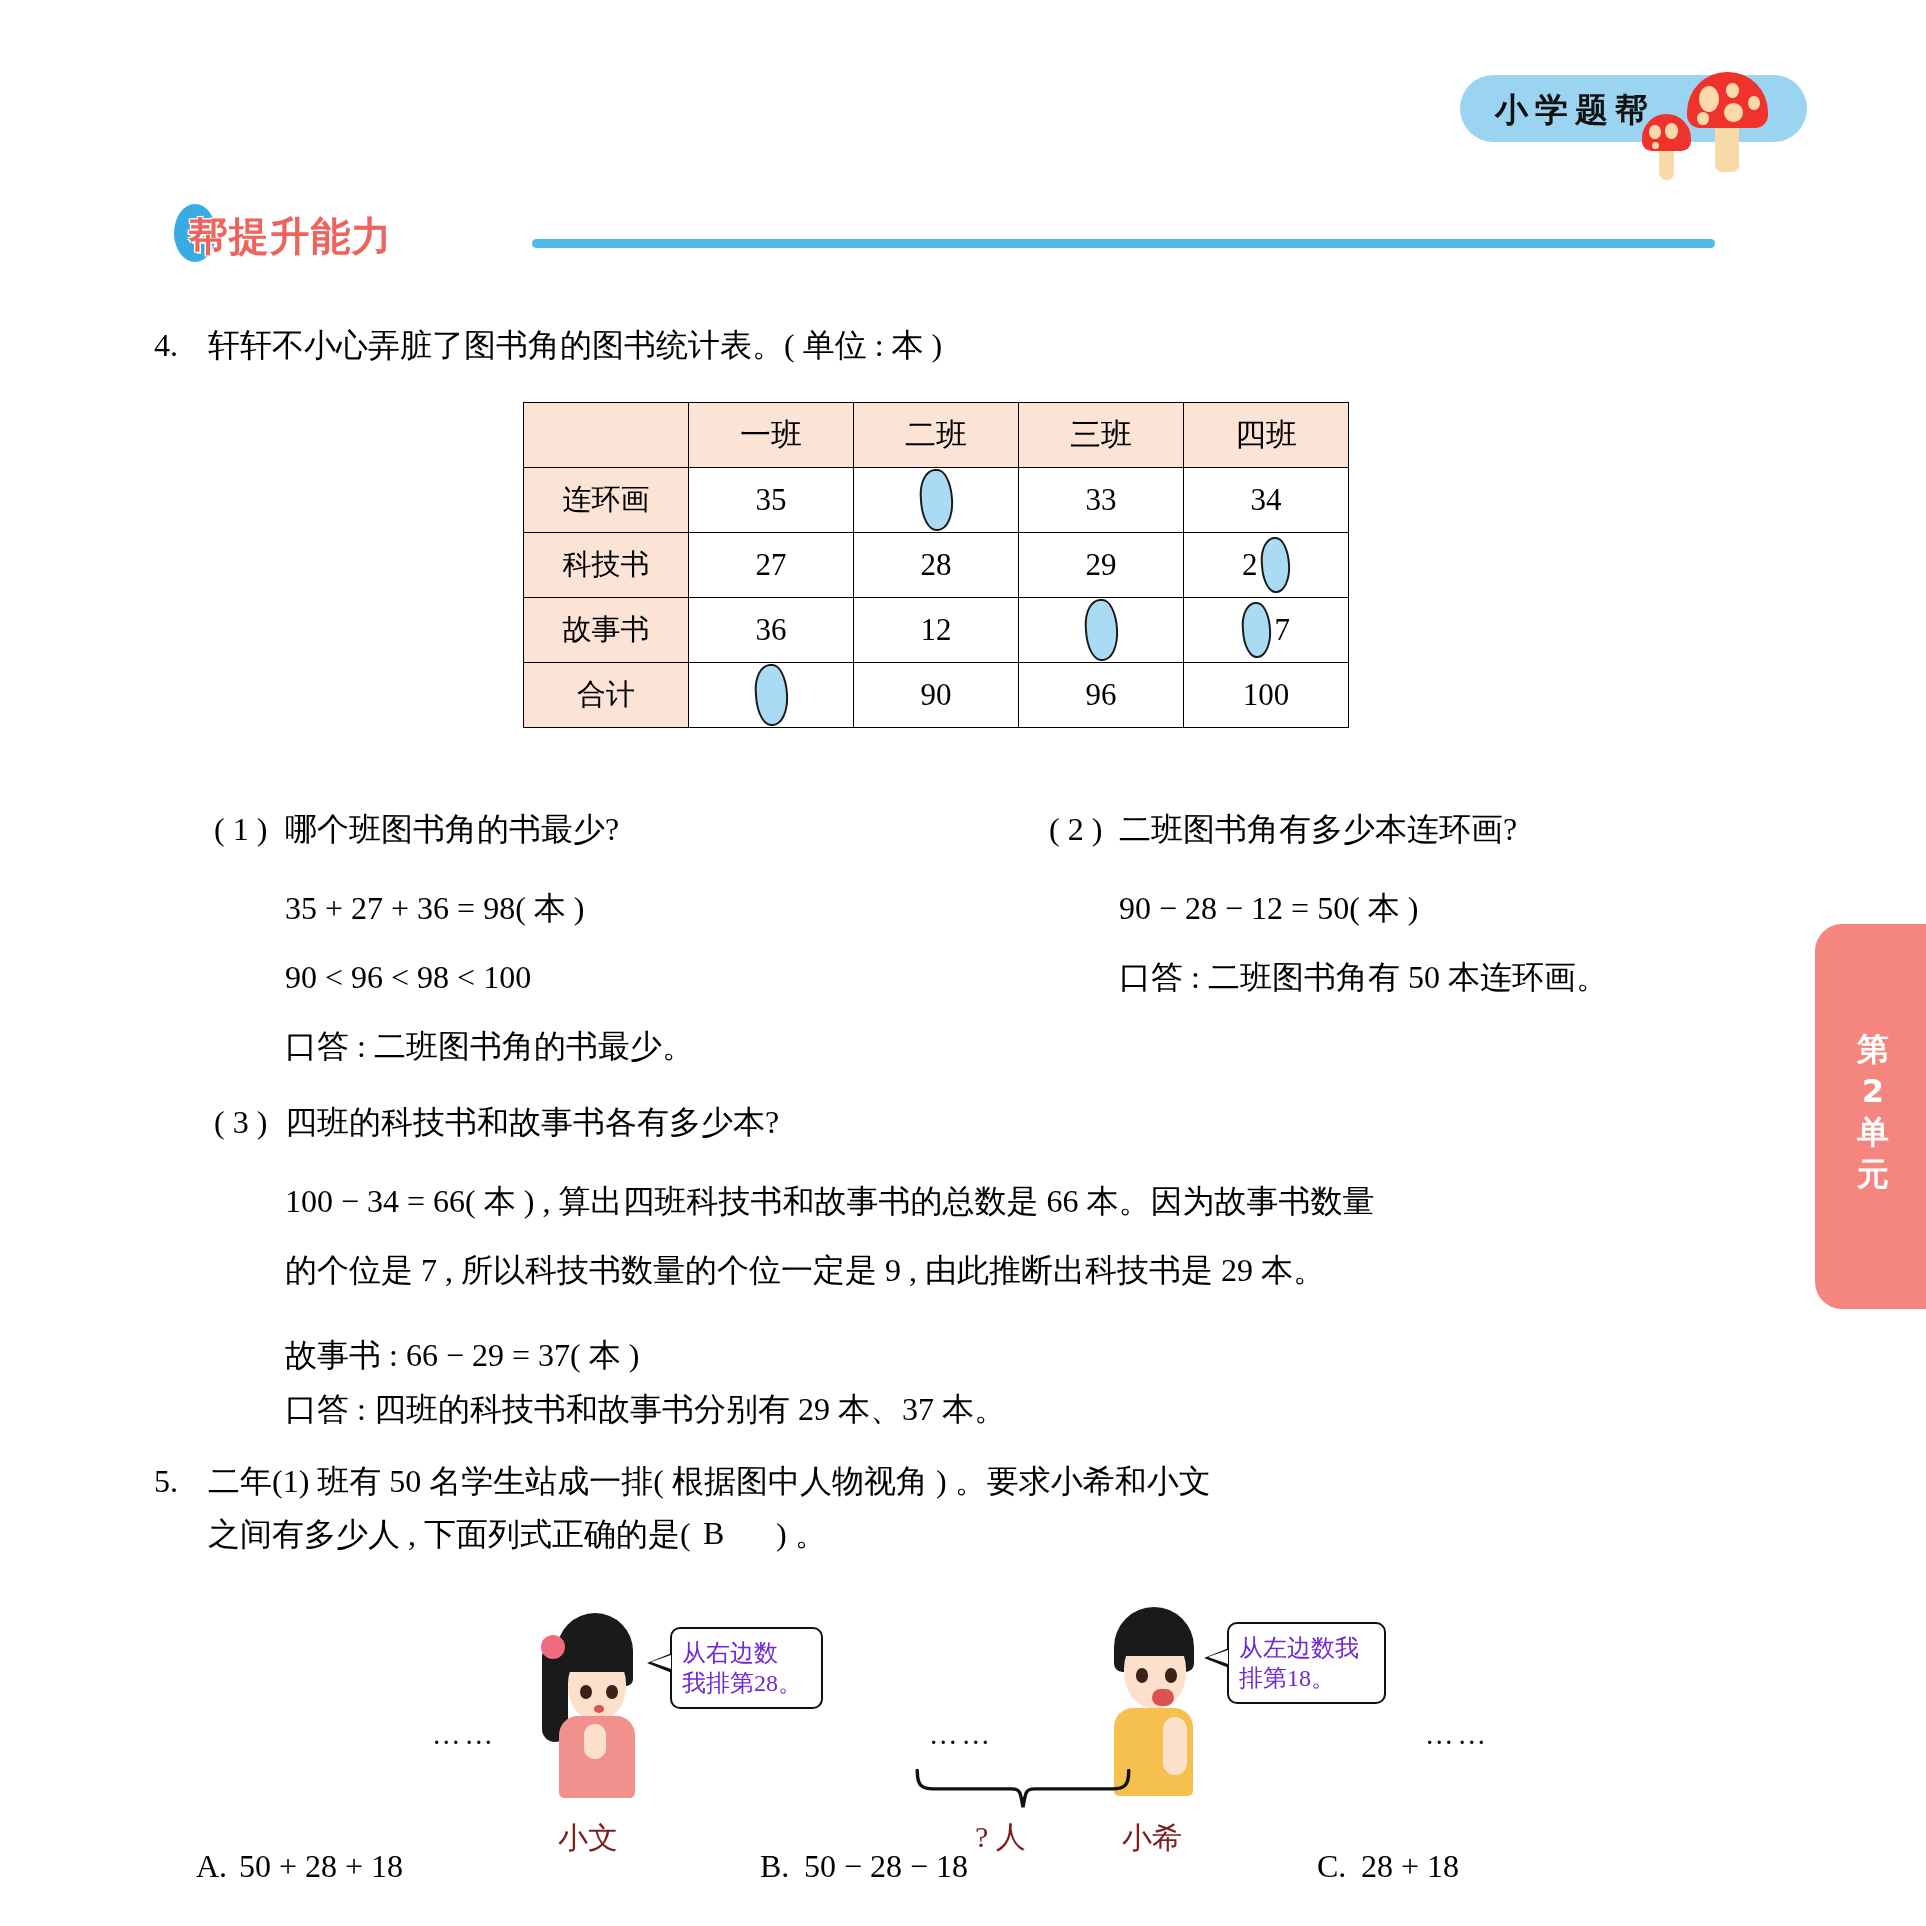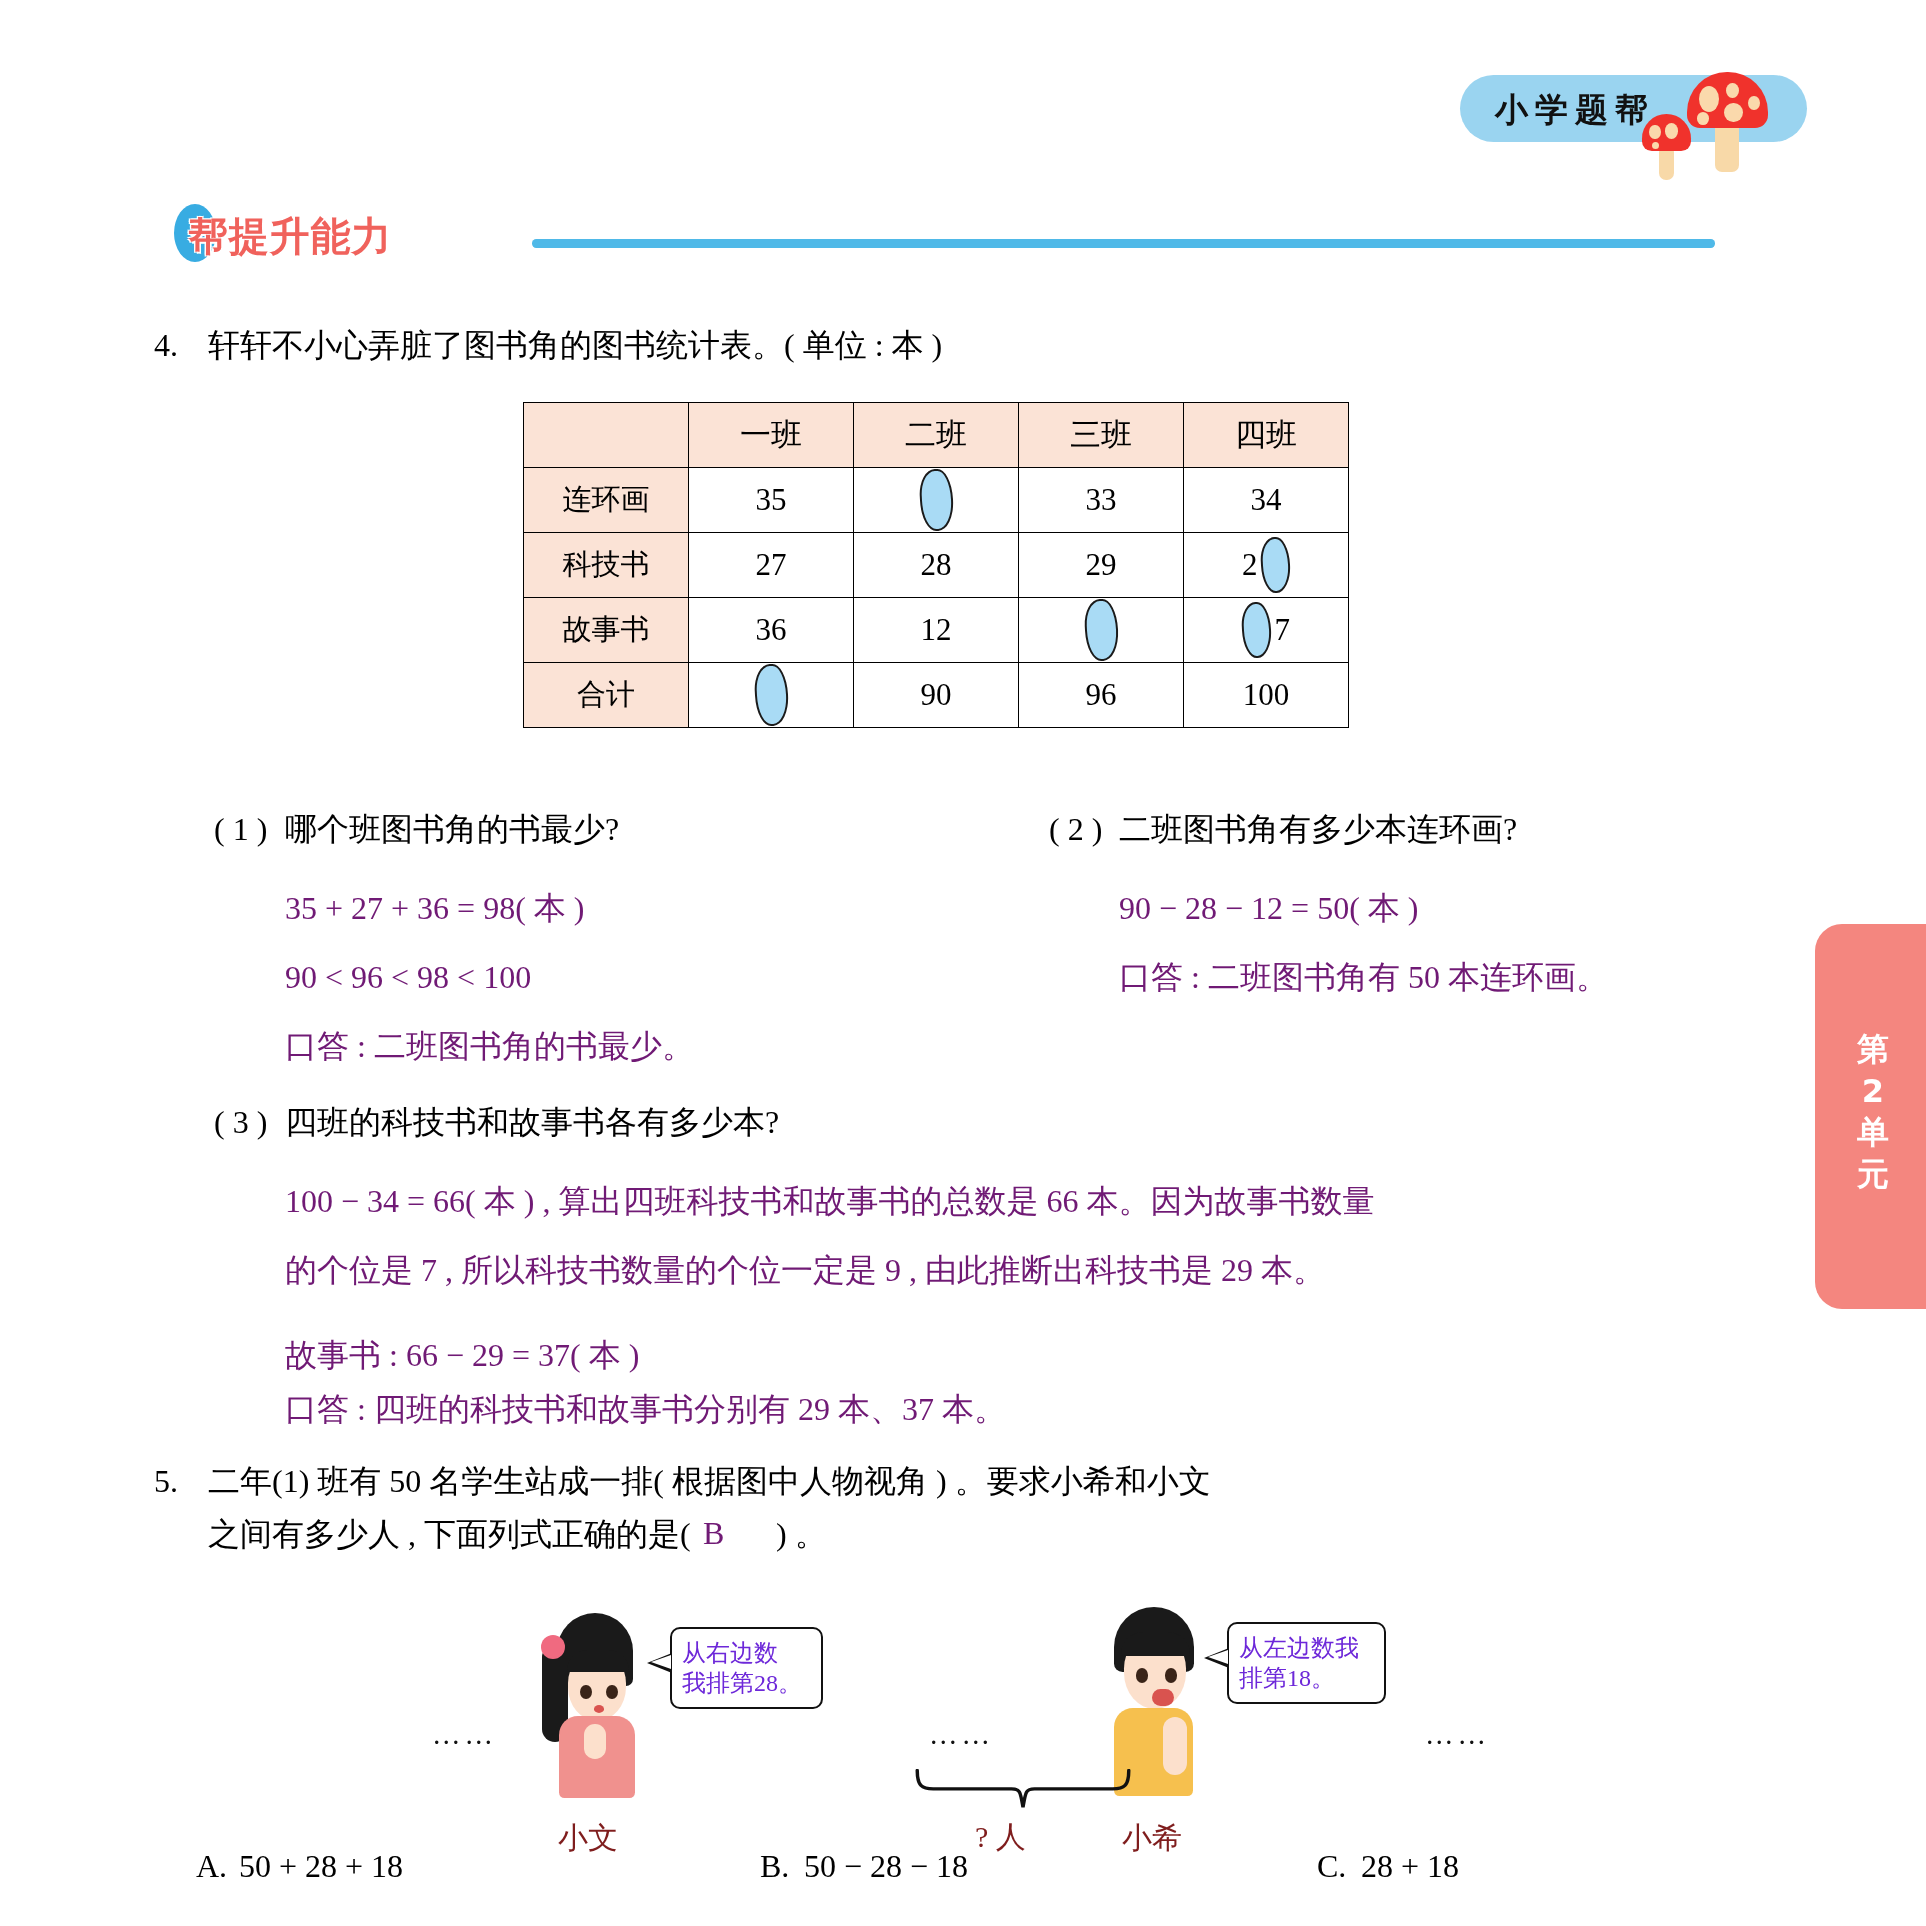--- a/index.html
+++ b/index.html
@@ -42,21 +42,21 @@
   .sect .rule{
     position:absolute;top:35px;height:8.5px;background:#4FB9E8;border-radius:4.2px;
   }
 
   
   .q{
     position:absolute;color:#000;font-size:32px;line-height:43px;
     font-family:"Liberation Serif","DejaVu Serif",serif;white-space:nowrap;
   }
   .ans{
-    position:absolute;color:#701a75;font-size:32px;line-height:42px;
+    position:absolute;color:#000000;font-size:32px;line-height:42px;
     font-family:"Liberation Serif","DejaVu Serif",serif;white-space:nowrap;
   }
 
   
   .tbl{
     position:absolute;left:523px;top:402px;
     border-collapse:collapse;table-layout:fixed;
   }
   .tbl td{
     border:1.5px solid #000;text-align:center;vertical-align:middle;

